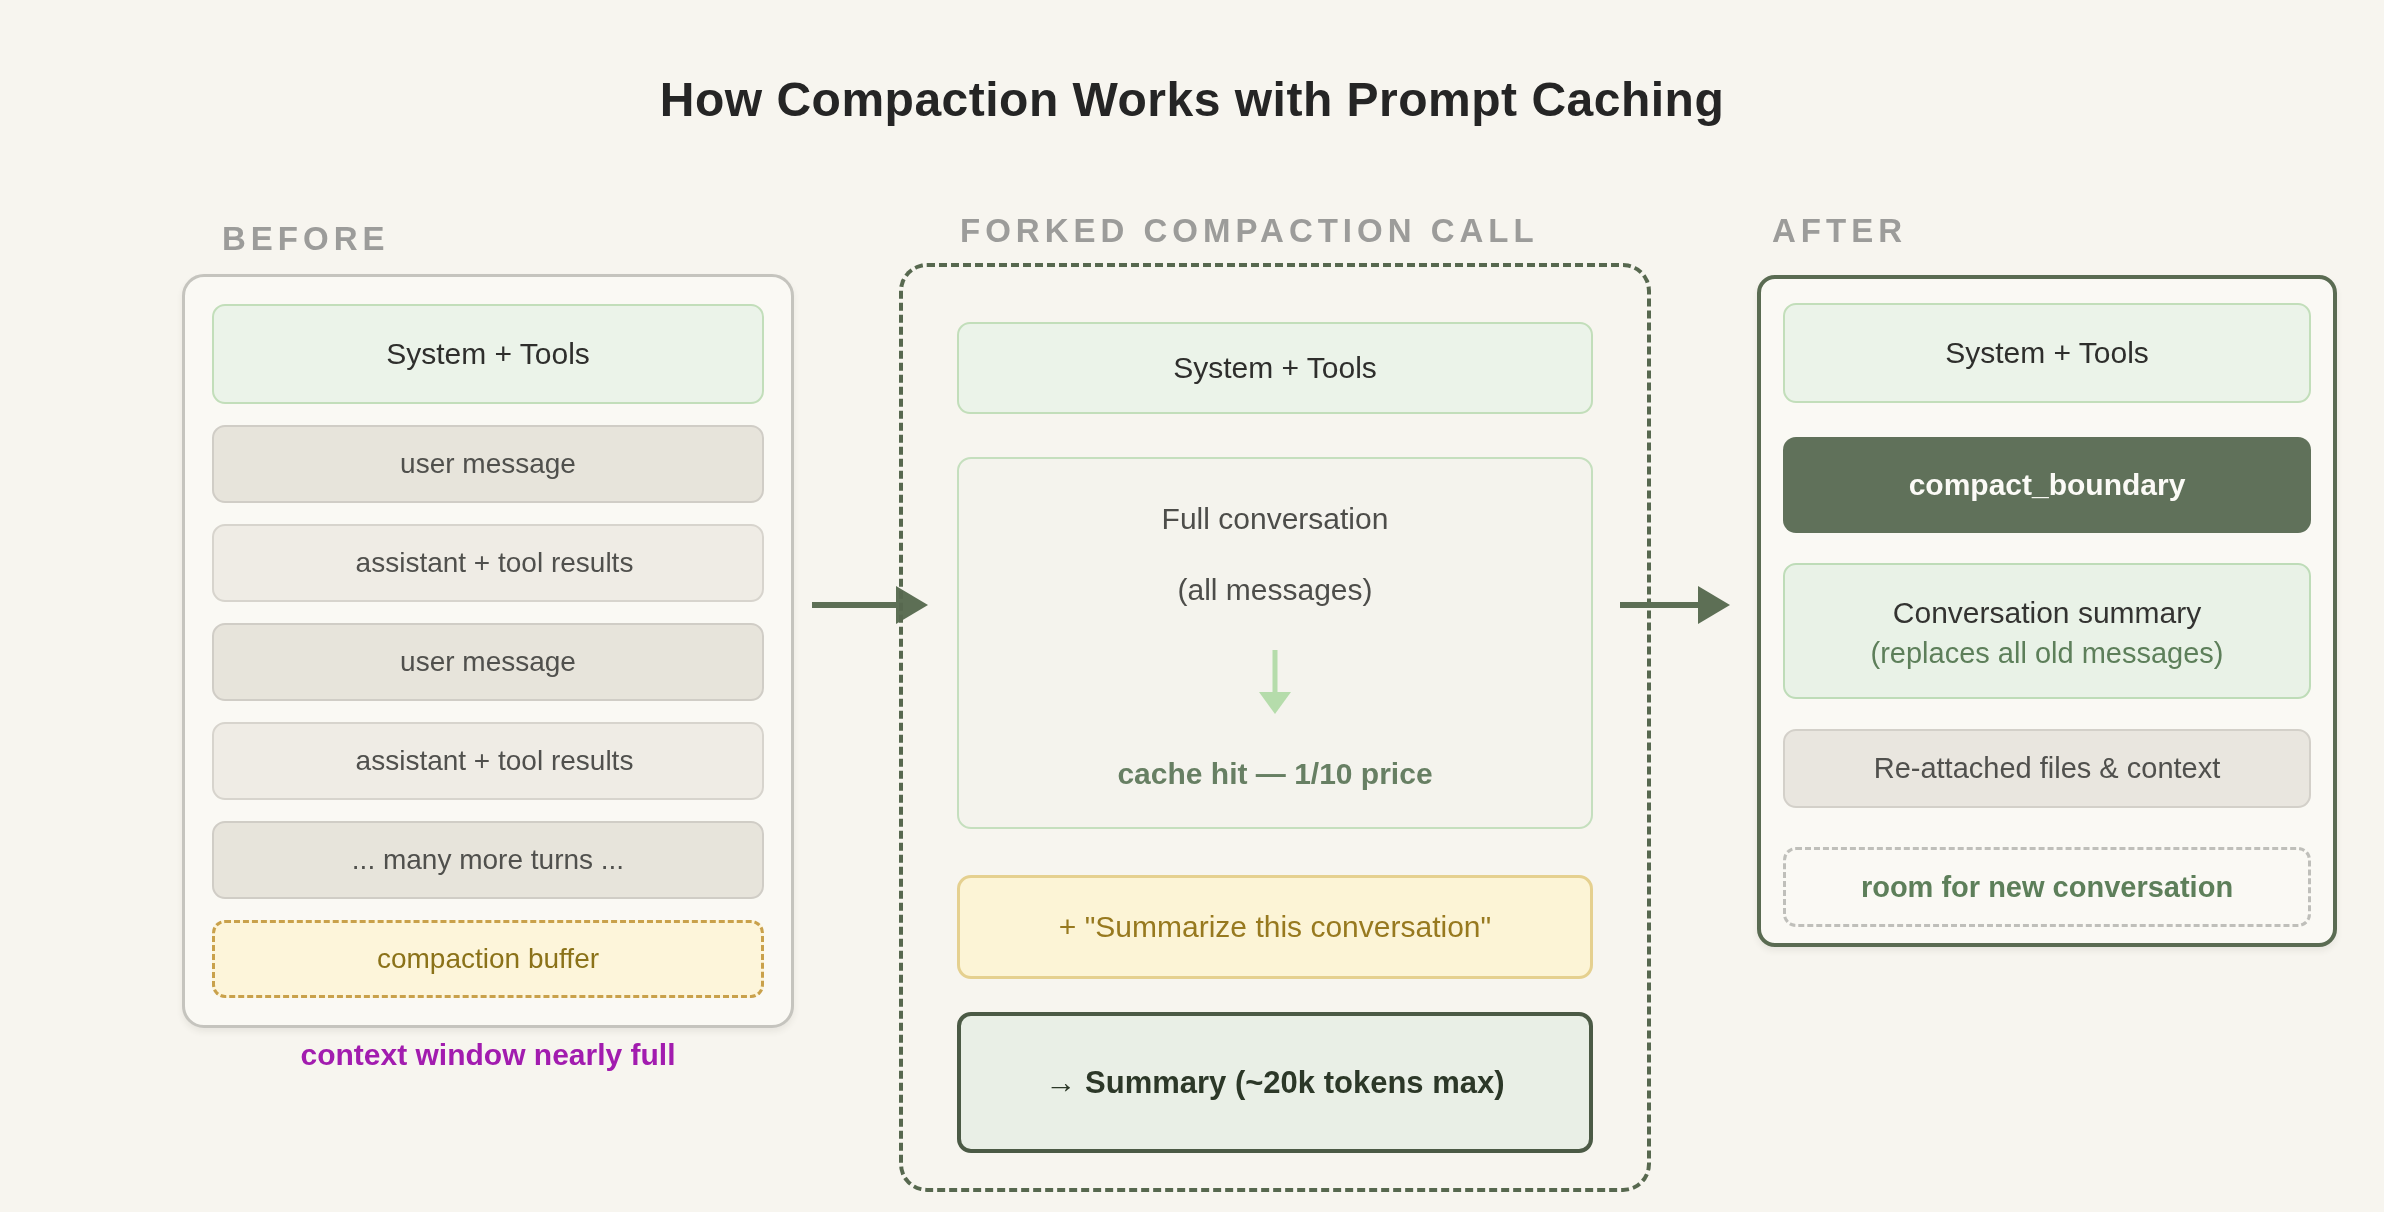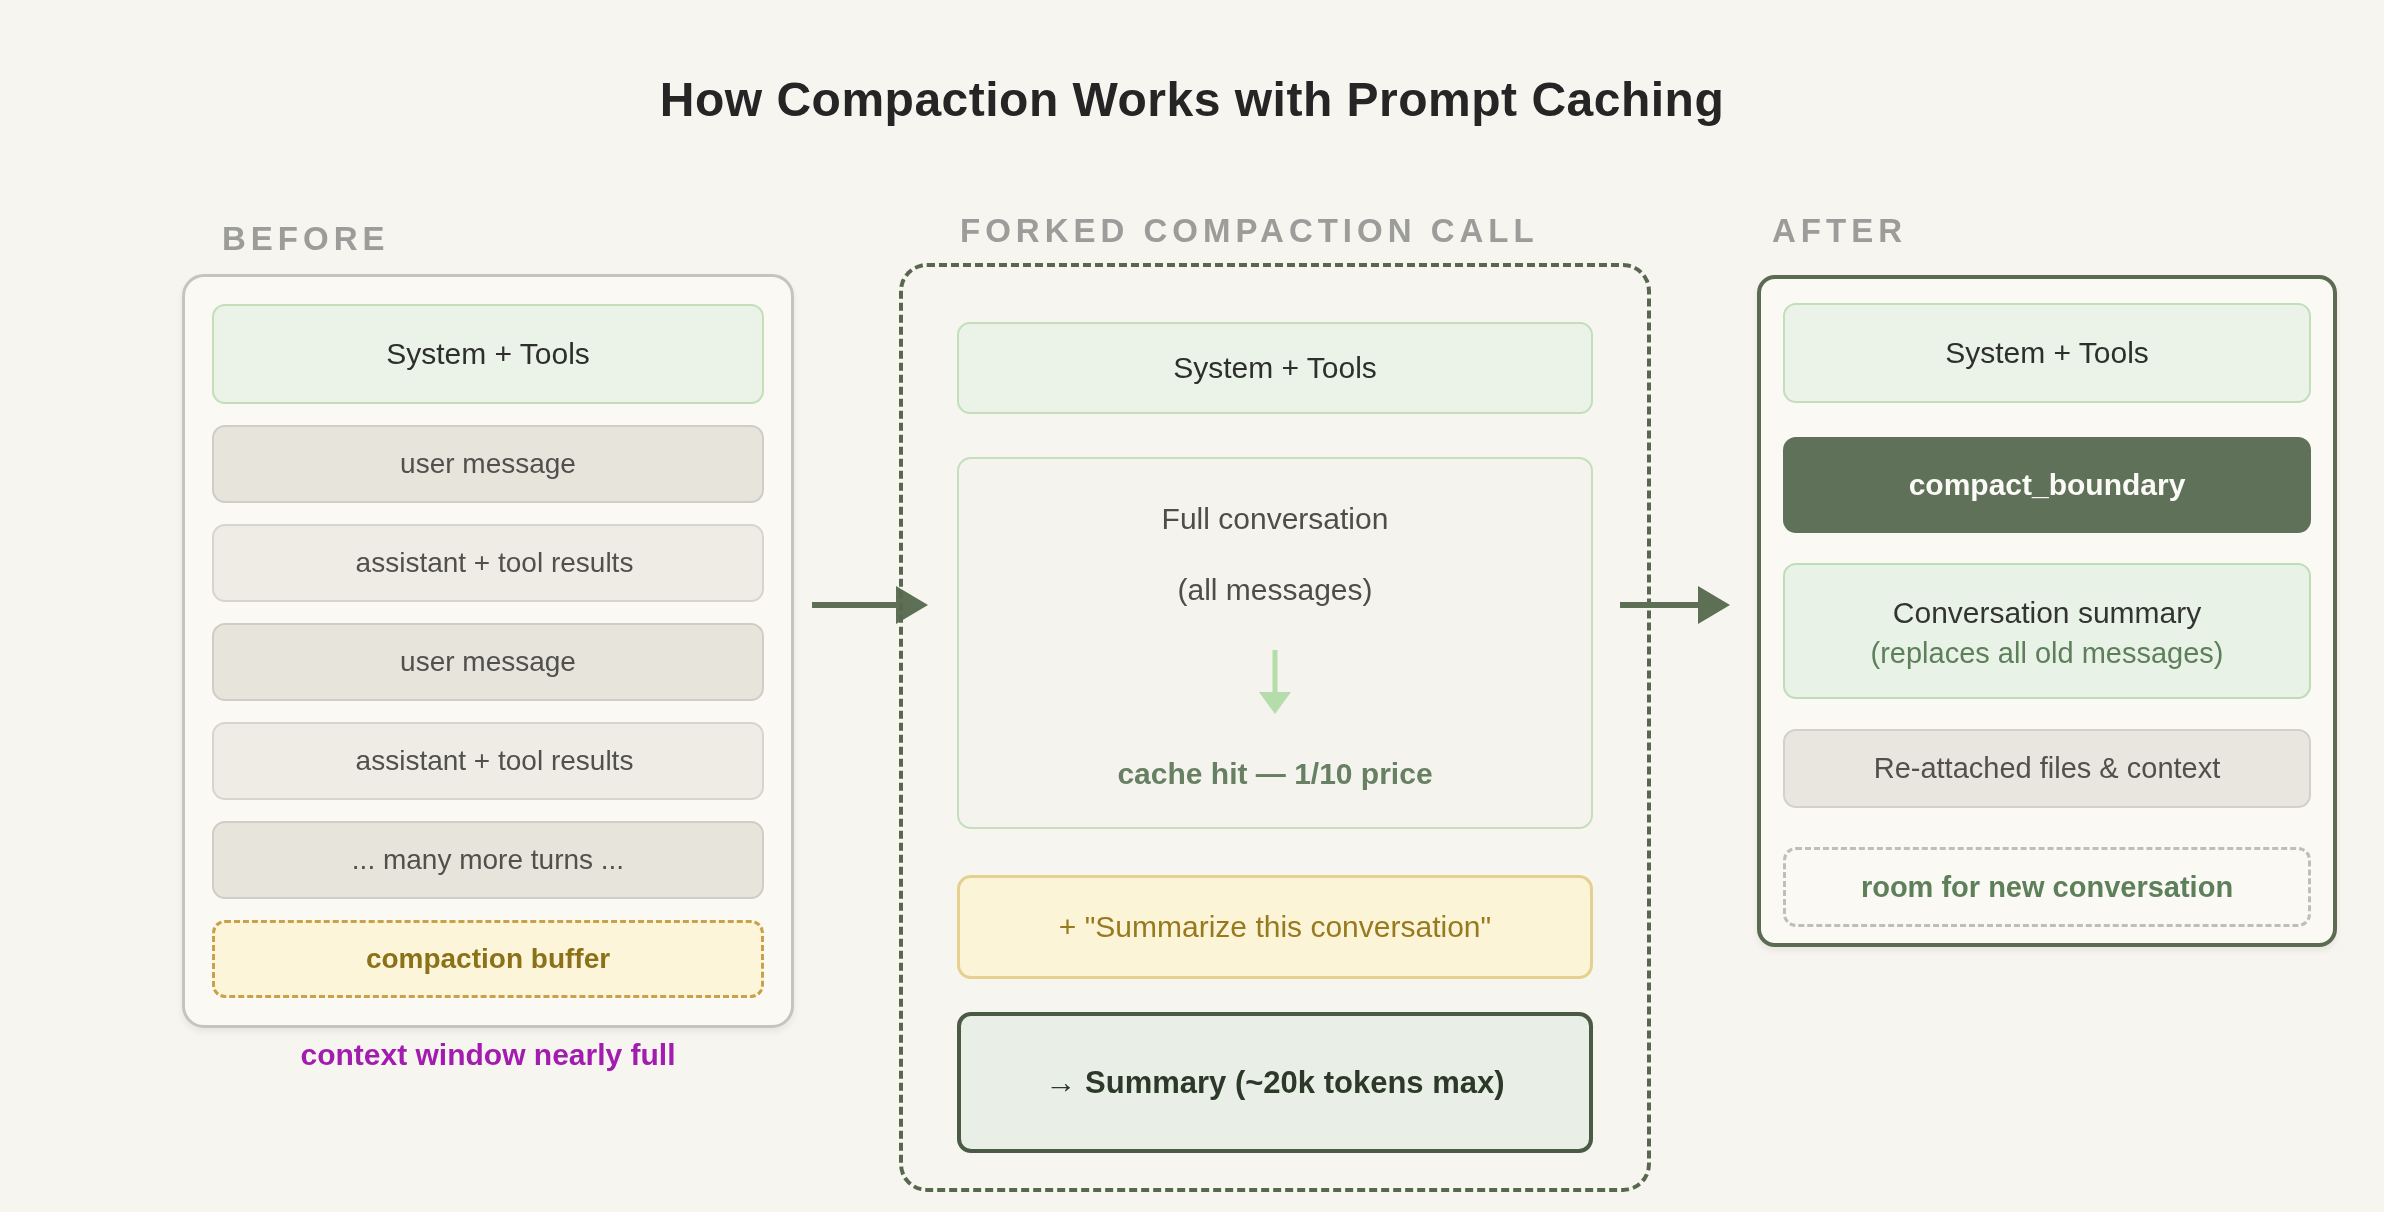--- a/index.html
+++ b/index.html
@@ -42,21 +42,21 @@
     display: flex;
     align-items: center;
     justify-content: center;
     text-align: center;
     font-size: 28px;
     color: #50504d;
   }
   .v-green  { background: #ebf3e9; border: 2px solid #c2deba; color: #2e2e2c; font-size: 30px; }
   .v-dark   { background: #e7e4db; border: 2px solid #d0cdc6; }
   .v-light  { background: #efece5; border: 2px solid #d7d4cd; padding-left: 13px; }
-  .v-buffer { background: #fdf5da; border: 3px dashed #c9a14b; color: #8b7219; font-weight: 700; text-align: right; }
+  .v-buffer { background: #fdf5da; border: 3px dashed #c9a14b; color: #8b7219; font-weight: 400; text-align: right; }
 
   
   .before-container {
     position: absolute;
     left: 182px; top: 274px;
     width: 612px; height: 754px;
     box-sizing: border-box;
     background: #faf9f4;
     border: 3px solid #c5c4be;
     border-radius: 22px;

